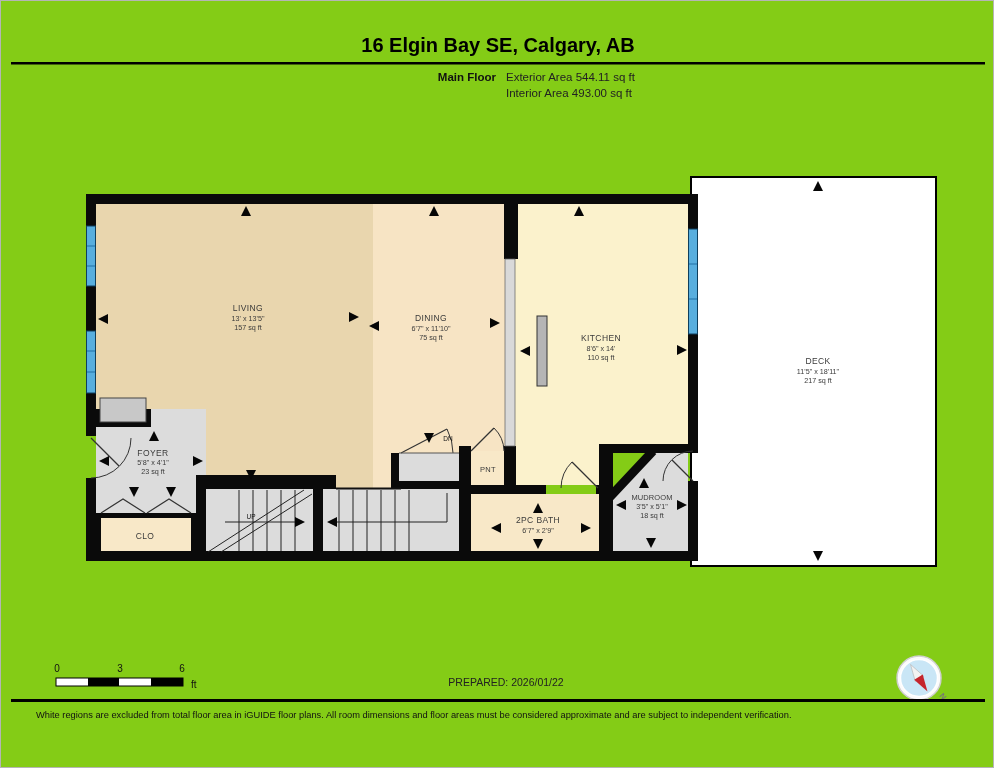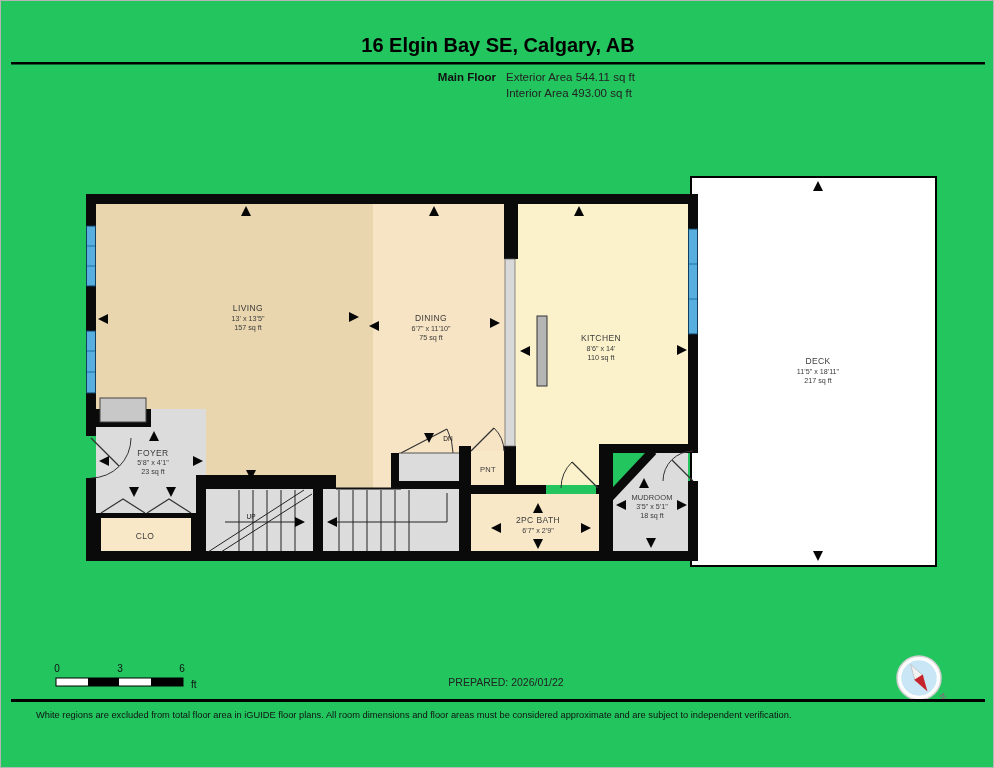--- a/index.html
+++ b/index.html
@@ -1,17 +1,17 @@
 <!DOCTYPE html>
 <html><head>
 <meta charset="utf-8">
 <style>
   html,body{margin:0;padding:0;background:#888;}
   .page{
-    position:relative;width:994px;height:768px;background:#22c55e;
+    position:relative;width:994px;height:768px;background:#84cc16;
     border:1px solid #b5b5b5;box-sizing:border-box;overflow:hidden;
     font-family:"Liberation Sans", sans-serif;
   }
   svg{position:absolute;left:0;top:0;}
   svg text{font-family:"Liberation Sans", sans-serif;}
   .t-title{font-size:20px;font-weight:bold;fill:#000;}
   .t-sub-b{font-size:11.5px;font-weight:bold;fill:#111;}
   .t-sub{font-size:11.5px;fill:#222;}
   .t-room{font-size:8.5px;fill:#3a3a3a;letter-spacing:.4px;}
   .t-dim{font-size:7.2px;fill:#3a3a3a;}

